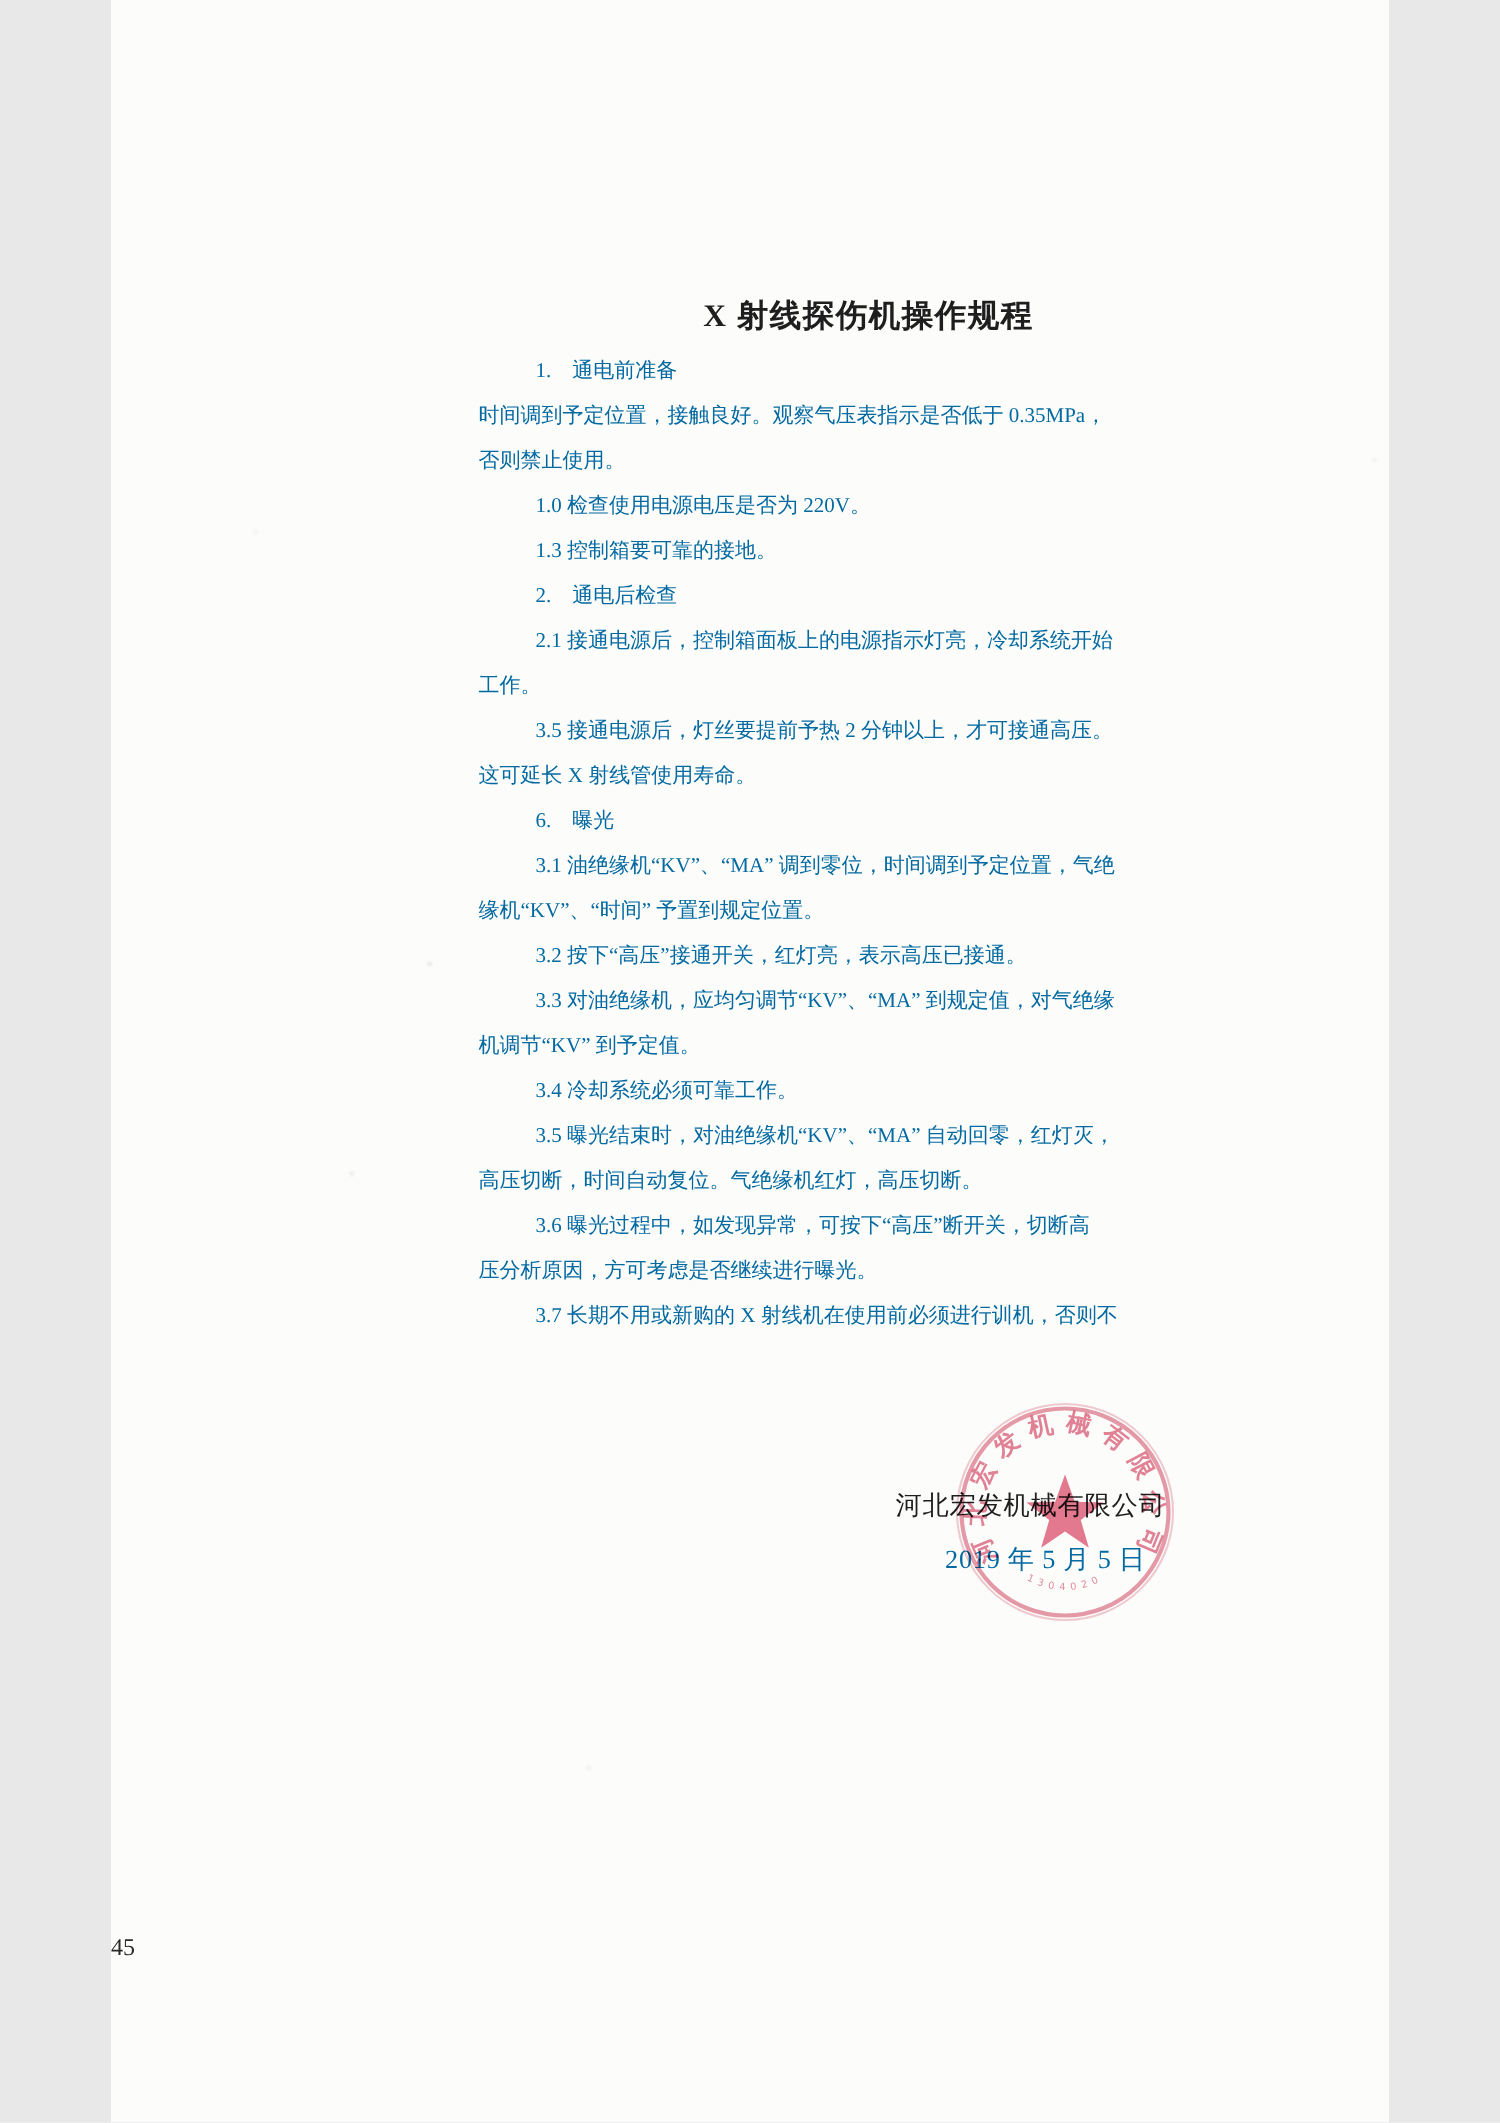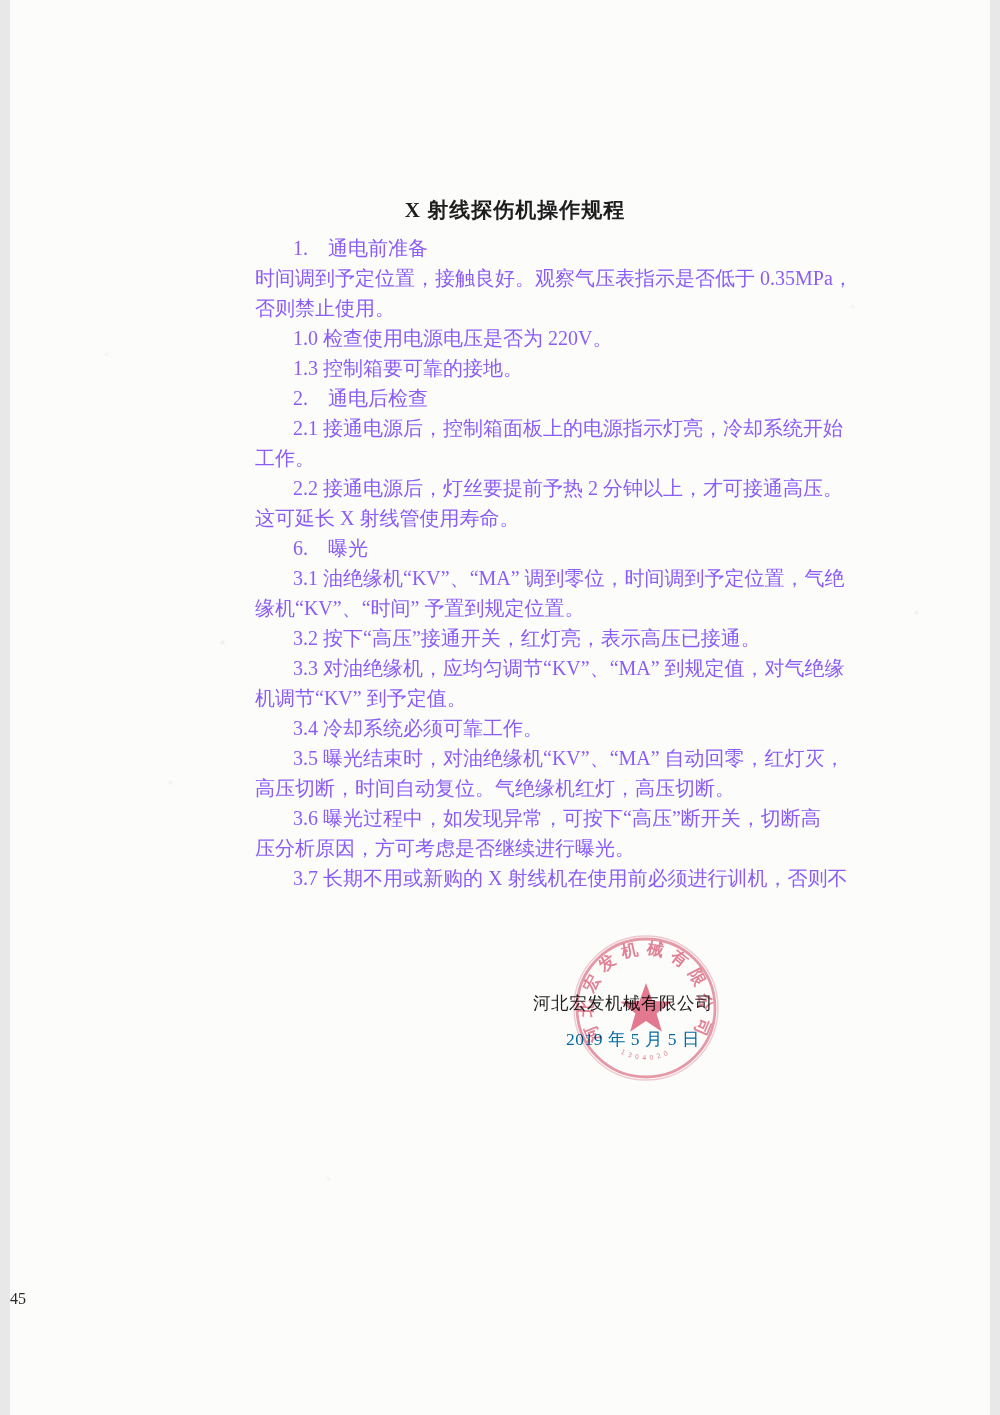--- a/index.html
+++ b/index.html
@@ -1,18 +1,18 @@
 <!DOCTYPE html>
 <html><head>
 <meta charset="utf-8">
 <style>
   html,body{margin:0;padding:0;background:#e8e8e8;}
   .page{
     position:relative;
-    width:980px;height:1415px;
+    width:852px;height:1415px;
     margin:0 auto;
     background:#fcfcfb;
     overflow:hidden;
     font-family:"Liberation Serif","DejaVu Serif",serif;
     color:#222;
   }
   .doc-title{
     position:absolute;
     left:245px;top:196px;width:520px;
     text-align:center;
@@ -20,23 +20,23 @@
     letter-spacing:1px;
     color:#1e1e1e;
     white-space:pre;
   }
   .doc-body{
     position:absolute;
     left:245px;top:233px;width:540px;
   }
   .doc-line{
     height:30px;line-height:30px;
-    font-size:20px;
+    font-size:14px;
     white-space:pre;
-    color:#8b5cf6;
+    color:#0369a1;
   }
   .doc-line.indent{padding-left:38px;}
   .signature-company{
     position:absolute;
     left:523px;top:991px;
     font-size:17.5px;letter-spacing:0.5px;
     white-space:pre;color:#1f1f1f;
     z-index:2;
   }
   .signature-date{
@@ -83,21 +83,21 @@
 
   <div class="doc-body">
       <div class="doc-line indent">1.　通电前准备</div>
       <div class="doc-line">时间调到予定位置，接触良好。观察气压表指示是否低于 0.35MPa，</div>
       <div class="doc-line">否则禁止使用。</div>
       <div class="doc-line indent">1.0 检查使用电源电压是否为 220V。</div>
       <div class="doc-line indent">1.3 控制箱要可靠的接地。</div>
       <div class="doc-line indent">2.　通电后检查</div>
       <div class="doc-line indent">2.1 接通电源后，控制箱面板上的电源指示灯亮，冷却系统开始</div>
       <div class="doc-line">工作。</div>
-      <div class="doc-line indent">2.2 接通电源后，灯丝要提前予热 2 分钟以上，才可接通高压。</div>
+      <div class="doc-line indent">3.5 接通电源后，灯丝要提前予热 2 分钟以上，才可接通高压。</div>
       <div class="doc-line">这可延长 X 射线管使用寿命。</div>
       <div class="doc-line indent">6.　曝光</div>
       <div class="doc-line indent">3.1 油绝缘机“KV”、“MA” 调到零位，时间调到予定位置，气绝</div>
       <div class="doc-line">缘机“KV”、“时间” 予置到规定位置。</div>
       <div class="doc-line indent">3.2 按下“高压”接通开关，红灯亮，表示高压已接通。</div>
       <div class="doc-line indent">3.3 对油绝缘机，应均匀调节“KV”、“MA” 到规定值，对气绝缘</div>
       <div class="doc-line">机调节“KV” 到予定值。</div>
       <div class="doc-line indent">3.4 冷却系统必须可靠工作。</div>
       <div class="doc-line indent">3.5 曝光结束时，对油绝缘机“KV”、“MA” 自动回零，红灯灭，</div>
       <div class="doc-line">高压切断，时间自动复位。气绝缘机红灯，高压切断。</div>

